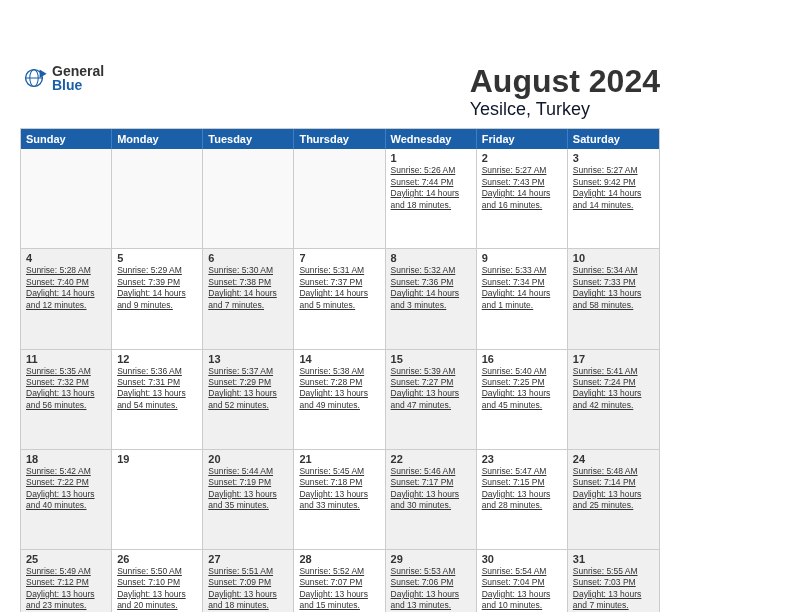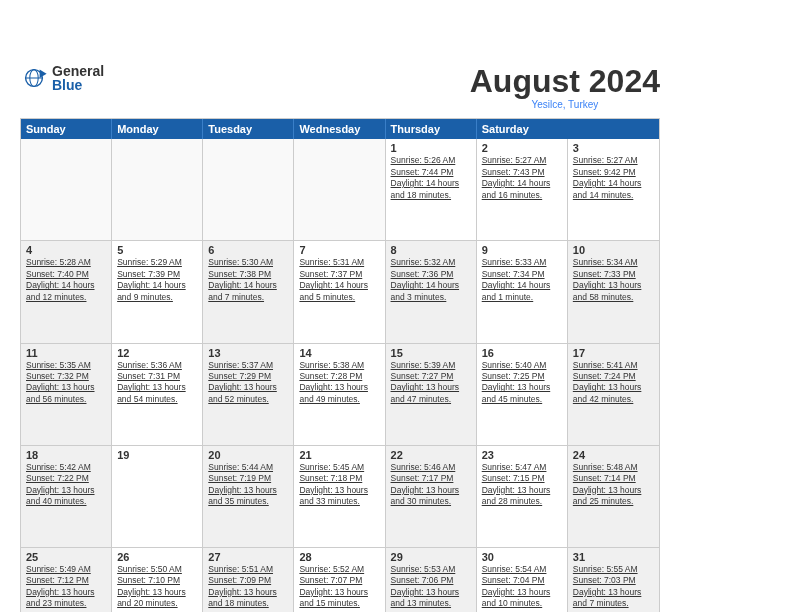--- a/index.html
+++ b/index.html
@@ -42,31 +42,31 @@
       font-size: 14px;
       font-weight: bold;
       color: #1a5fa8;
     }
     .logo-icon {
       width: 28px;
       height: 28px;
       margin-right: 4px;
     }
     .title-block {
-      text-align: center;
+      text-align: left;
     }
     .month-title {
       font-size: 32px;
       font-weight: bold;
       color: #333;
       line-height: 1.1;
     }
     .location {
-      font-size: 10px;
-      color: #3b82f6;
+      font-size: 18px;
+      color: #0f172a;
     }
     .calendar {
       flex: 1;
       display: flex;
       flex-direction: column;
       border: 1px solid #ccc;
     }
     .cal-header-row {
       display: grid;
       grid-template-columns: repeat(7, 1fr);
@@ -143,22 +143,23 @@
       <div class="month-title">August 2024</div>
       <div class="location">Yesilce, Turkey</div>
     </div>
   </div>
 
   <div class="calendar">
     <div class="cal-header-row">
     <div class="cal-header-cell">Sunday</div>
         <div class="cal-header-cell">Monday</div>
         <div class="cal-header-cell">Tuesday</div>
+        <div class="cal-header-cell">Thursday</div>
         <div class="cal-header-cell">Wednesday</div>
-        <div class="cal-header-cell">Thursday</div>
+        <div class="cal-header-cell">Friday</div>
         <div class="cal-header-cell">Saturday</div>
       </div>
     <div class="cal-body">
     <div class="cal-row">
           <div class="cal-cell empty"></div>
           <div class="cal-cell empty"></div>
           <div class="cal-cell empty"></div>
           <div class="cal-cell empty"></div>
           <div class="cal-cell">
             <span class="day-number">1</span>

